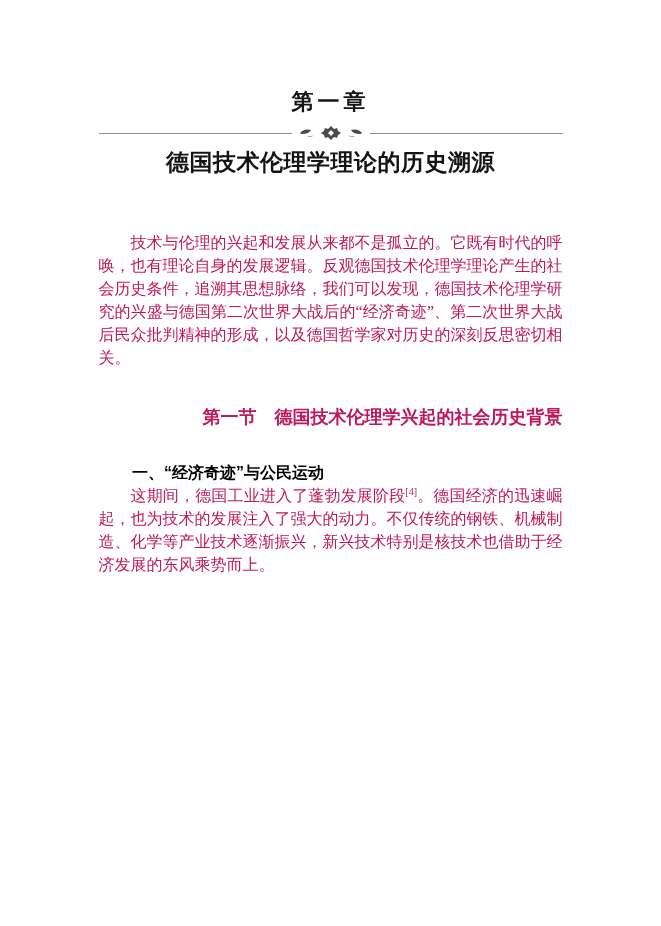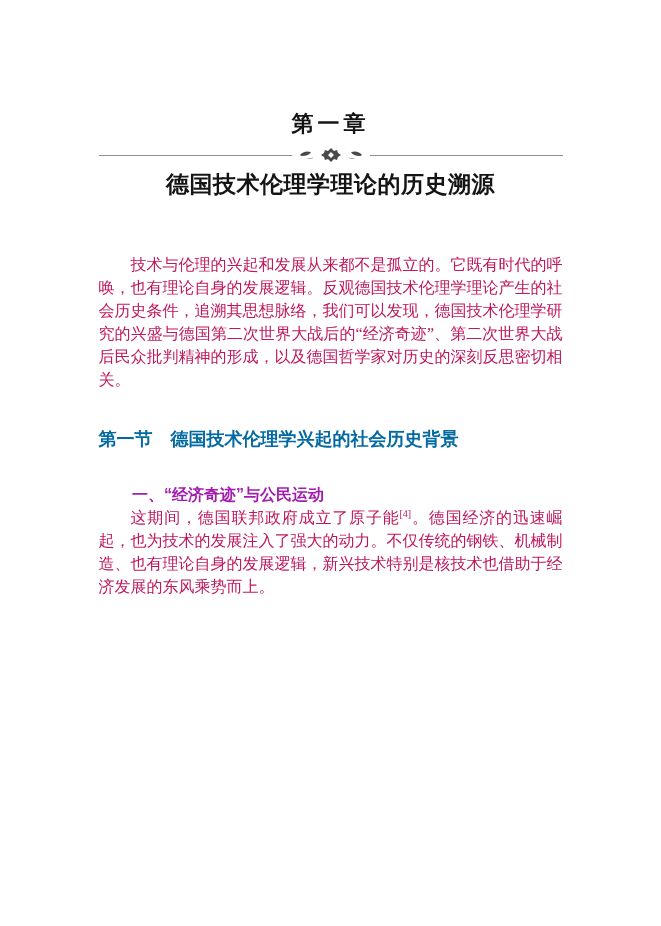--- a/index.html
+++ b/index.html
@@ -9,21 +9,21 @@
   }
   body {
     width: 661px;
     height: 926px;
     overflow: hidden;
     color: #1c1c1c;
   }
   .page {
     width: 464px;
     margin: 0 auto;
-    padding-top: 109px;
+    padding-top: 87px;
   }
   .chapter-label {
     font-family: "Liberation Serif", "DejaVu Serif", serif;
     font-weight: 700;
     font-size: 22px;
     line-height: 29px;
     letter-spacing: 4px;
     text-align: center;
     color: #141414;
   }
@@ -64,31 +64,31 @@
   }
   .body-para.first {
     margin-top: 52px;
   }
   .section-heading {
     margin: 35px 0 0 0;
     font-family: "Liberation Serif", "DejaVu Serif", serif;
     font-weight: 700;
     font-size: 18px;
     line-height: 26px;
-    text-align: left;
-    color: #0369a1;
+    text-align: right;
+    color: #be185d;
   }
   .subsection-heading {
     margin: 32px 0 0 0;
     padding-left: 2.1em;
     font-family: "Liberation Sans", "DejaVu Sans", sans-serif;
     font-weight: 700;
     font-size: 16px;
     line-height: 22px;
-    color: #a21caf;
+    color: #000000;
   }
   .body-para.after-sub {
     margin-top: 14px;
   }
   sup.footnote {
     font-size: 10px;
     line-height: 0;
     vertical-align: super;
   }
 </style>
@@ -117,16 +117,16 @@
 
   <h1 class="chapter-title">德国技术伦理学理论的历史溯源</h1>
 
   <p class="body-para first">技术与伦理的兴起和发展从来都不是孤立的。它既有时代的呼唤，也有理论自身的发展逻辑。反观德国技术伦理学理论产生的社会历史条件，追溯其思想脉络，我们可以发现，德国技术伦理学研究的兴盛与德国第二次世界大战后的“经济奇迹”、第二次世界大战后民众批判精神的形成，以及德国哲学家对历史的深刻反思密切相关。</p>
 
   <h2 class="section-heading">第一节　德国技术伦理学兴起的社会历史背景</h2>
 
   <h3 class="subsection-heading">一、“经济奇迹”与公民运动</h3>
 
 
-  <p class="body-para"><span>这期间，德国联邦政府成立了原子能</span><sup class="footnote">[4]</sup><span>。德国经济的迅速崛起，也为技术的发展注入了强大的动力。不仅传统的钢铁、机械制造、也有理论自身的发展逻辑，新兴技术特别是核技术也借助于经济发展的东风乘势而上。</span></p>
+  <p class="body-para"><span>这期间，德国工业进入了蓬勃发展阶段</span><sup class="footnote">[4]</sup><span>。德国经济的迅速崛起，也为技术的发展注入了强大的动力。不仅传统的钢铁、机械制造、化学等产业技术逐渐振兴，新兴技术特别是核技术也借助于经济发展的东风乘势而上。</span></p>
 
 
 </div>
 
 </body></html>

